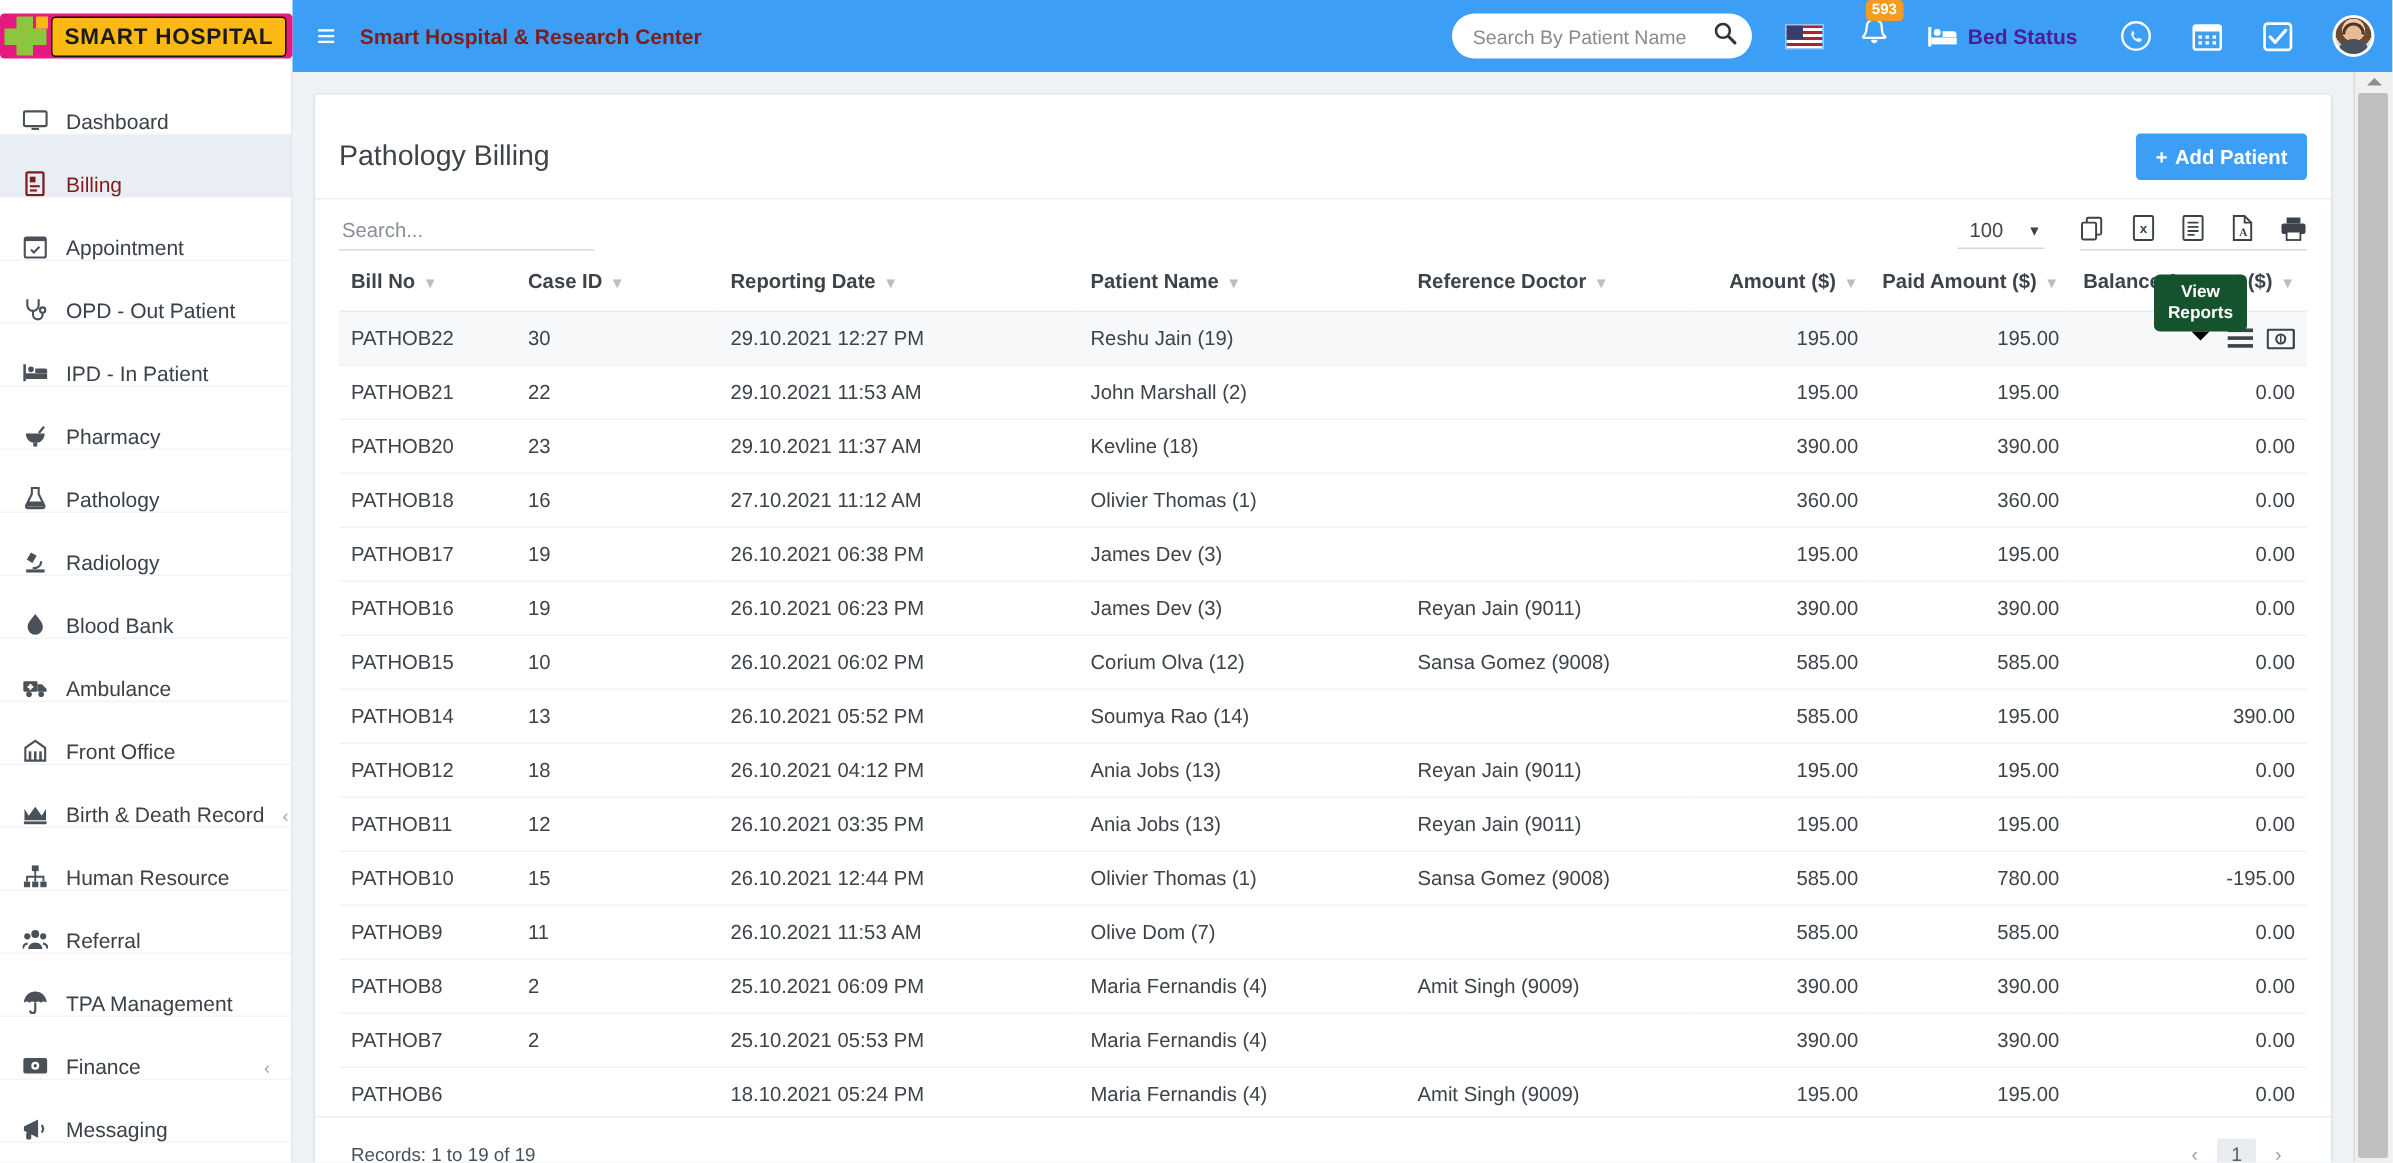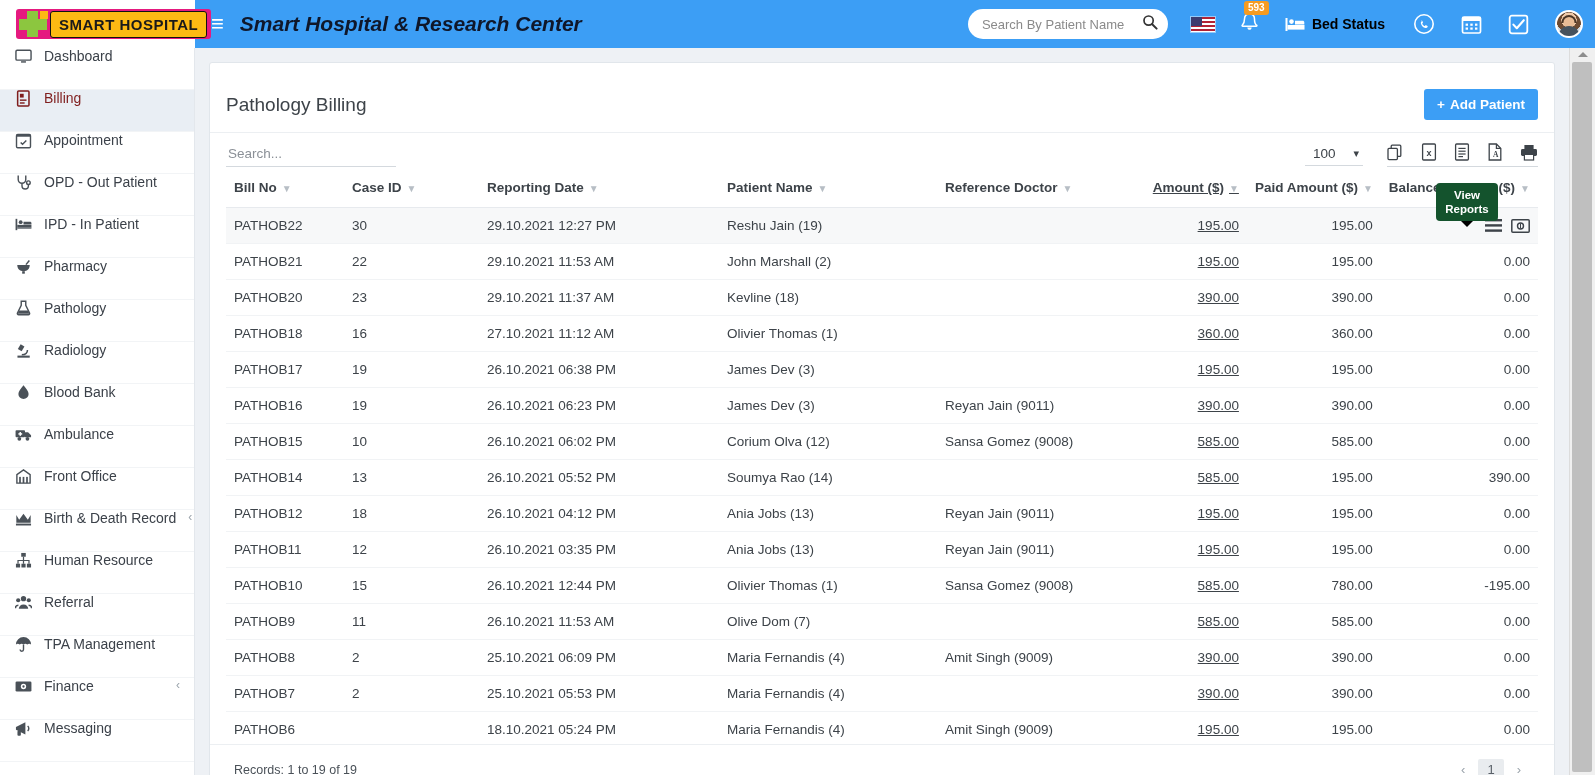--- a/index.html
+++ b/index.html
@@ -18,21 +18,21 @@
     background: #3c9ef5;
     position: relative;
   }
   .logo-box {
     width: 195px; height: 48px;
     background: #ffffff;
     display: flex; align-items: center;
     flex: 0 0 195px;
   }
   .logo-badge {
-    margin-left: 16px;
+    margin-left: 0;
     height: 30px;
     display: flex; align-items: center;
     background: #e5197f;
     border-radius: 3px;
     padding-right: 4px;
     position: relative;
   }
   .logo-cross {
     width: 34px; height: 30px; position: relative; flex: 0 0 34px;
   }
@@ -44,21 +44,21 @@
     font-weight: bold; font-size: 15px; letter-spacing: .5px;
     padding: 4px 8px; border-radius: 3px; border: 1px solid #111;
     white-space: nowrap;
   }
   .hamburger {
     color: #fff; font-size: 22px; line-height: 1;
     margin-left: 16px; margin-right: 16px; cursor: pointer;
     user-select: none;
   }
   .app-title {
-    color: #0f172a; font-size: 21px; font-weight: bold; white-space: nowrap; font-style: italic;
+    color: #7f1d1d; font-size: 14px; font-weight: bold; white-space: nowrap;
   }
   .topbar-right {
     margin-left: auto; display: flex; align-items: center; gap: 0px;
     padding-right: 12px;
   }
   .search-pill {
     background:#fff; border-radius: 18px; height: 30px;
     display:flex; align-items:center; width: 200px;
     padding: 0 10px 0 14px; margin-right: 22px;
   }
@@ -73,21 +73,21 @@
           border:1px solid rgba(255,255,255,.45); margin-right: 24px; cursor:pointer;}
   .flag .stripes { position:absolute; inset:0;
     background: repeating-linear-gradient(to bottom,#b22234 0 2px,#ffffff 2px 4px); }
   .flag .canton { position:absolute; left:0; top:0; width:11px; height:9px; background:#3c3b6e; }
   .bell-wrap { position: relative; margin-right: 26px; cursor:pointer; }
   .badge {
     position:absolute; top:-11px; left:4px;
     background:#f59b21; color:#fff; font-size:10px; font-weight:bold;
     border-radius: 3px; padding: 1px 4px; line-height: 12px;
   }
-  .bedstatus { display:flex; align-items:center; color:#000000; font-weight:bold;
+  .bedstatus { display:flex; align-items:center; color:#4c1d95; font-weight:bold;
                font-size:14px; margin-right: 28px; cursor:pointer; gap:7px; }
   .ic { cursor:pointer; margin-right: 26px; display:flex; align-items:center; }
   .avatar {
     width: 28px; height: 28px; border-radius: 50%;
     background: radial-gradient(circle at 50% 34%, #f0c9a8 0 38%, #6c4a32 39% 62%, #cfd6dd 63%);
     border: 2px solid #ffffff; cursor:pointer; overflow:hidden; position:relative;
   }
   .avatar .face { position:absolute; left:50%; top:22%; transform:translateX(-50%);
                   width:11px; height:11px; border-radius:50%; background:#e8bb95; }
   .avatar .hair { position:absolute; left:50%; top:13%; transform:translateX(-50%);
@@ -97,21 +97,21 @@
 
   
   .shell { flex: 1 1 auto; display: flex; min-height: 0; }
 
   
   .sidebar {
     width: 195px; flex: 0 0 195px; background:#fff;
     overflow: hidden; border-right: 1px solid #e3e7ec;
   }
   .nav-item {
-    display:flex; align-items:flex-start; height: 42px; padding: 0 14px;
+    display:flex; align-items:flex-end; height: 42px; padding: 0 14px;
     color:#3b4149; font-size:14px; cursor:pointer; gap: 12px;
     border-bottom: 1px solid #f2f4f6;
     white-space: nowrap;
   }
   .nav-item .nico { width:18px; flex:0 0 18px; display:flex; justify-content:center; }
   .nav-item.active { background:#e9eef4; color:#7f1d1d; }
   .nav-item.active .nico svg { fill:#2b8fd6; }
   .nav-item .caret { margin-left:auto; color:#9aa3ab; font-size: 12px; }
 
   
@@ -170,21 +170,21 @@
     font-size: 13.5px; color:#3d4349; padding: 10px 8px; white-space: nowrap;
     border-bottom: 1px solid #f1f3f5;
   }
   tbody tr.hl td { background:#f7f8f9; }
   .num { text-align: right; }
   .c-bill { width: 118px; }
   .c-case { width: 135px; }
   .c-date { width: 240px; }
   .c-pat  { width: 218px; }
   .c-doc  { width: auto; }
-  .c-amt  { width: 118px; text-decoration: underline; }
+  .c-amt  { width: 118px; }
   .c-paid { width: 130px; }
   .c-bal  { width: 128px; }
   .row-actions { display:flex; align-items:center; justify-content:flex-end; gap: 9px; }
   .act-btn { cursor:pointer; display:flex; align-items:center; }
 
   
   .tooltip {
     position: absolute; background:#14532d; color:#fff; font-size: 11.5px;
     font-weight: bold; text-align:center; line-height: 14px;
     padding: 5px 9px; border-radius: 4px; z-index: 20;

